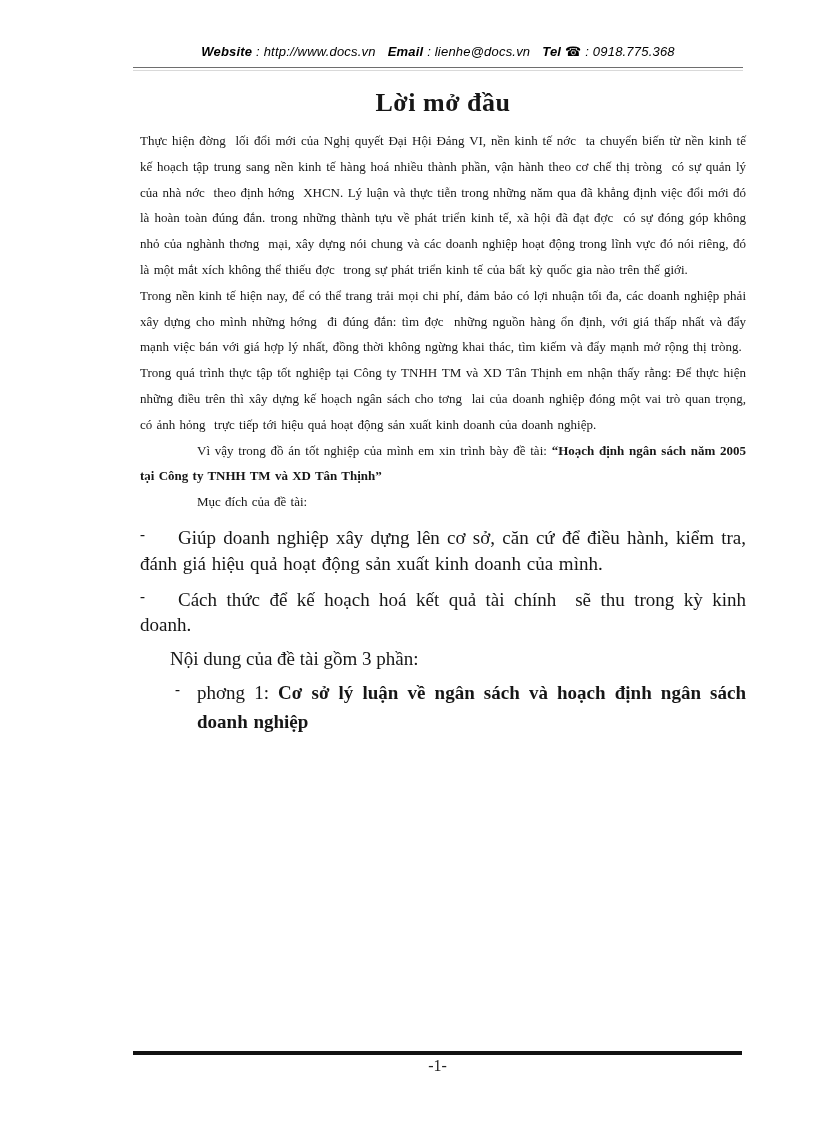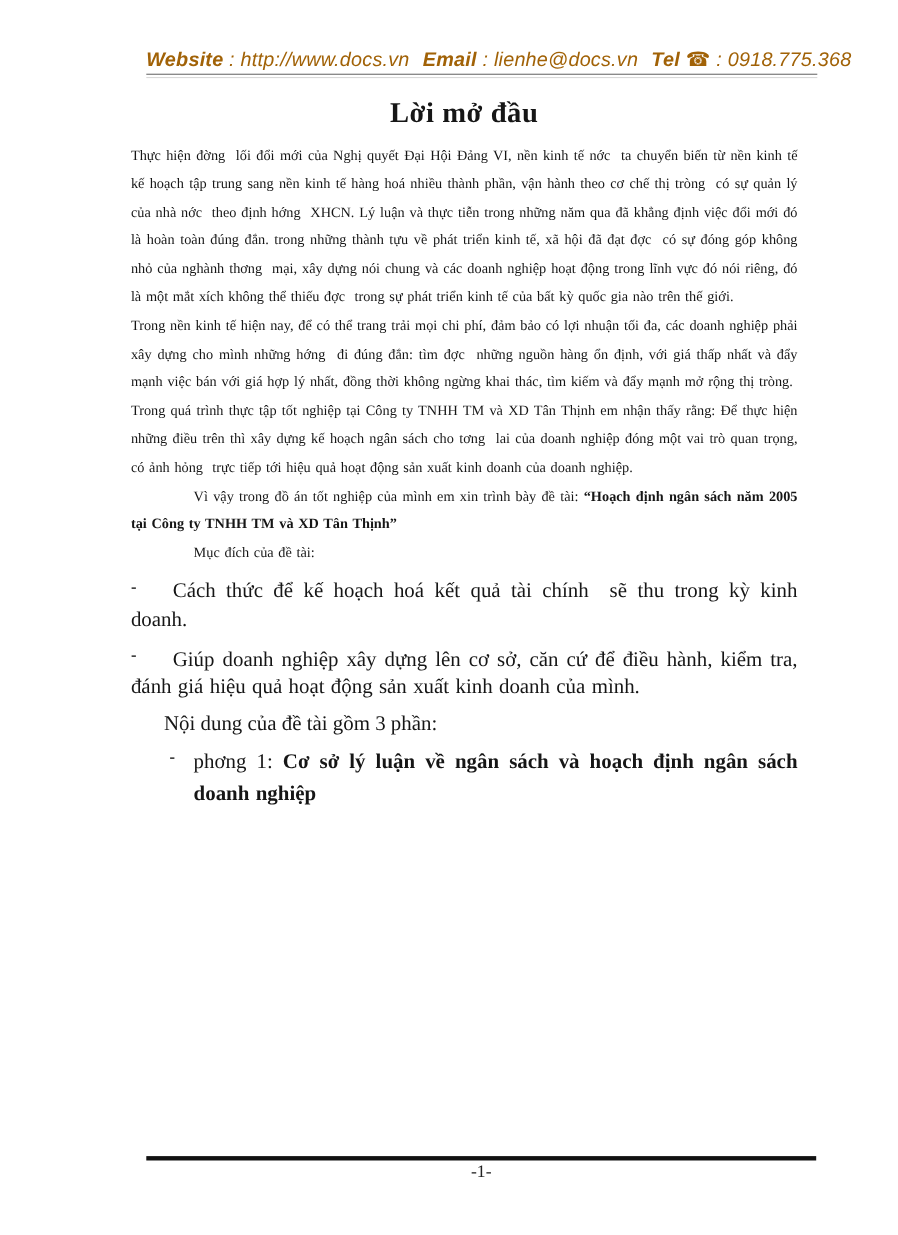--- a/index.html
+++ b/index.html
@@ -9,36 +9,36 @@
     position: relative; overflow: hidden;
     font-family: "Liberation Serif", "DejaVu Serif", serif;
     color: #161616;
   }
 
   
   .header {
     position: absolute; left: 133px; top: 44px; width: 610px;
     text-align: center;
     font-family: "Liberation Sans", "DejaVu Sans", sans-serif;
-    font-style: italic; font-size: 18px; color: #a16207;
+    font-style: italic; font-size: 13px; color: #000000;
     letter-spacing: .2px; white-space: nowrap;
   }
   .header .lbl { font-weight: bold; }
   .header .gap { margin-left: 12px; }
   .header-rule {
     position: absolute; left: 133px; top: 67px; width: 610px;
     height: 1px; background: #6e6e6e;
   }
   .header-rule::after {
     content: ""; position: absolute; left: 0; top: 3px; width: 100%;
     height: 1px; background: #d9d9d9;
   }
 
   
-  .content { position: absolute; left: 119px; top: 88px; width: 606px; }
+  .content { position: absolute; left: 140px; top: 88px; width: 606px; }
   .doc-title {
     text-align: center; font-size: 26px; font-weight: bold;
     margin-bottom: 10px; letter-spacing: .5px;
   }
   .para {
     font-size: 13px; line-height: 25.8px; text-align: justify;
     word-spacing: 1px;
   }
   .indent { text-indent: 57px; }
   .bold { font-weight: bold; }
@@ -92,24 +92,24 @@
     <p class="para">Thực hiện đờng&nbsp; lối đổi mới của Nghị quyết Đại Hội Đảng VI, nền kinh tế nớc&nbsp; ta chuyển biến từ nền kinh tế kế hoạch tập trung sang nền kinh tế hàng hoá nhiều thành phần, vận hành theo cơ chế thị tròng&nbsp; có sự quản lý của nhà nớc&nbsp; theo định hớng&nbsp; XHCN. Lý luận và thực tiễn trong những năm qua đã khẳng định việc đổi mới đó là hoàn toàn đúng đắn. trong những thành tựu về phát triển kinh tế, xã hội đã đạt đợc&nbsp; có sự đóng góp không nhỏ của nghành thơng&nbsp; mại, xây dựng nói chung và các doanh nghiệp hoạt động trong lĩnh vực đó nói riêng, đó là một mắt xích không thể thiếu đợc&nbsp; trong sự phát triển kinh tế của bất kỳ quốc gia nào trên thế giới.</p>
 
     <p class="para">Trong nền kinh tế hiện nay, để có thể trang trải mọi chi phí, đảm bảo có lợi nhuận tối đa, các doanh nghiệp phải xây dựng cho mình những hớng&nbsp; đi đúng đắn: tìm đợc&nbsp; những nguồn hàng ổn định, với giá thấp nhất và đẩy mạnh việc bán với giá hợp lý nhất, đồng thời không ngừng khai thác, tìm kiếm và đẩy mạnh mở rộng thị tròng.&nbsp; Trong quá trình thực tập tốt nghiệp tại Công ty TNHH TM và XD Tân Thịnh em nhận thấy rằng: Để thực hiện những điều trên thì xây dựng kế hoạch ngân sách cho tơng&nbsp; lai của doanh nghiệp đóng một vai trò quan trọng, có ảnh hỏng&nbsp; trực tiếp tới hiệu quả hoạt động sản xuất kinh doanh của doanh nghiệp.</p>
 
     <p class="para indent"><span>Vì vậy trong đồ án tốt nghiệp của mình em xin trình bày đề tài: </span><span class="bold">“Hoạch định ngân sách năm 2005 tại Công ty TNHH TM và XD Tân Thịnh”</span>
     </p>
 
     <p class="para indent">Mục đích của đề tài:</p>
 
 
-    <div class="bullet"><span class="dash">-</span><span>Cách thức để kế hoạch hoá kết quả tài chính&nbsp; sẽ thu trong kỳ kinh doanh.</span>
+    <div class="bullet"><span class="dash">-</span><span>Giúp doanh nghiệp xây dựng lên cơ sở, căn cứ để điều hành, kiểm tra, đánh giá hiệu quả hoạt động sản xuất kinh doanh của mình.</span>
     </div>
 
-    <div class="bullet"><span class="dash">-</span><span>Giúp doanh nghiệp xây dựng lên cơ sở, căn cứ để điều hành, kiểm tra, đánh giá hiệu quả hoạt động sản xuất kinh doanh của mình.</span>
+    <div class="bullet"><span class="dash">-</span><span>Cách thức để kế hoạch hoá kết quả tài chính&nbsp; sẽ thu trong kỳ kinh doanh.</span>
     </div>
 
 
 
     <div class="content-heading">Nội dung của đề tài gồm 3 phần:</div>
 
     <div class="part-bullet"><span class="dash2">-</span><span>phơng 1: </span><span class="bold">Cơ sở lý luận về ngân sách và hoạch định ngân sách doanh nghiệp</span>
     </div>
 
   </div>

